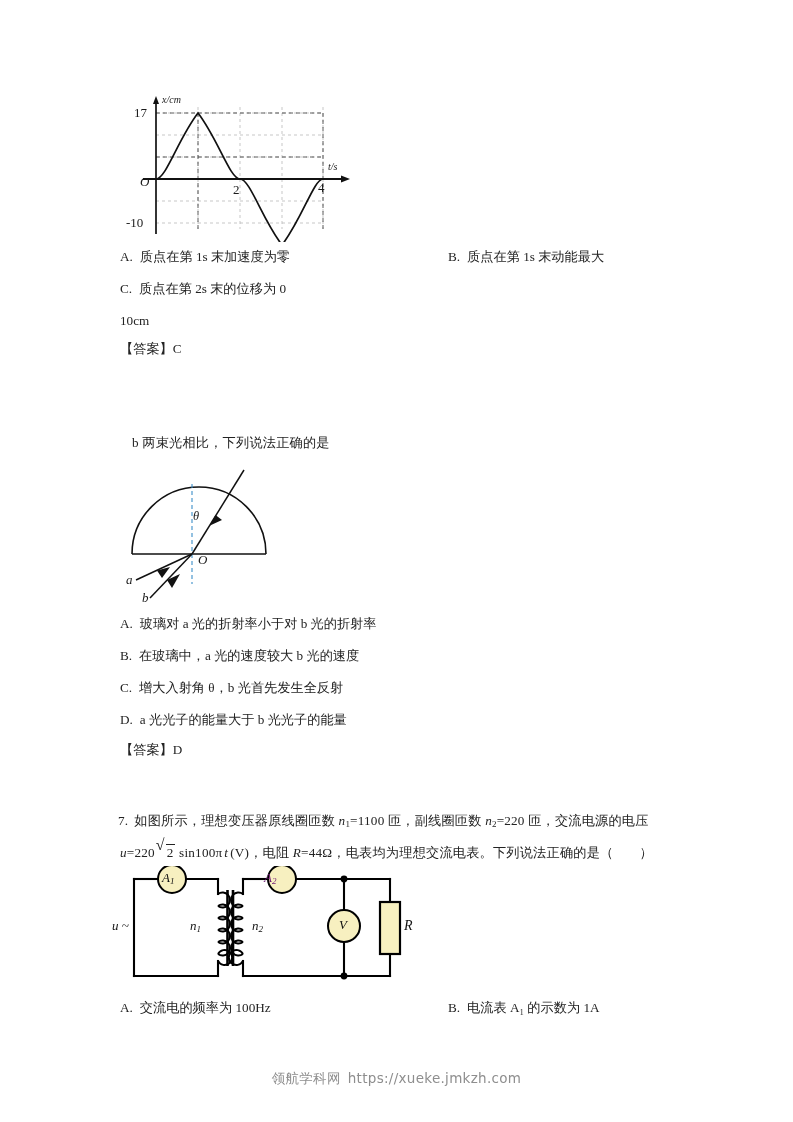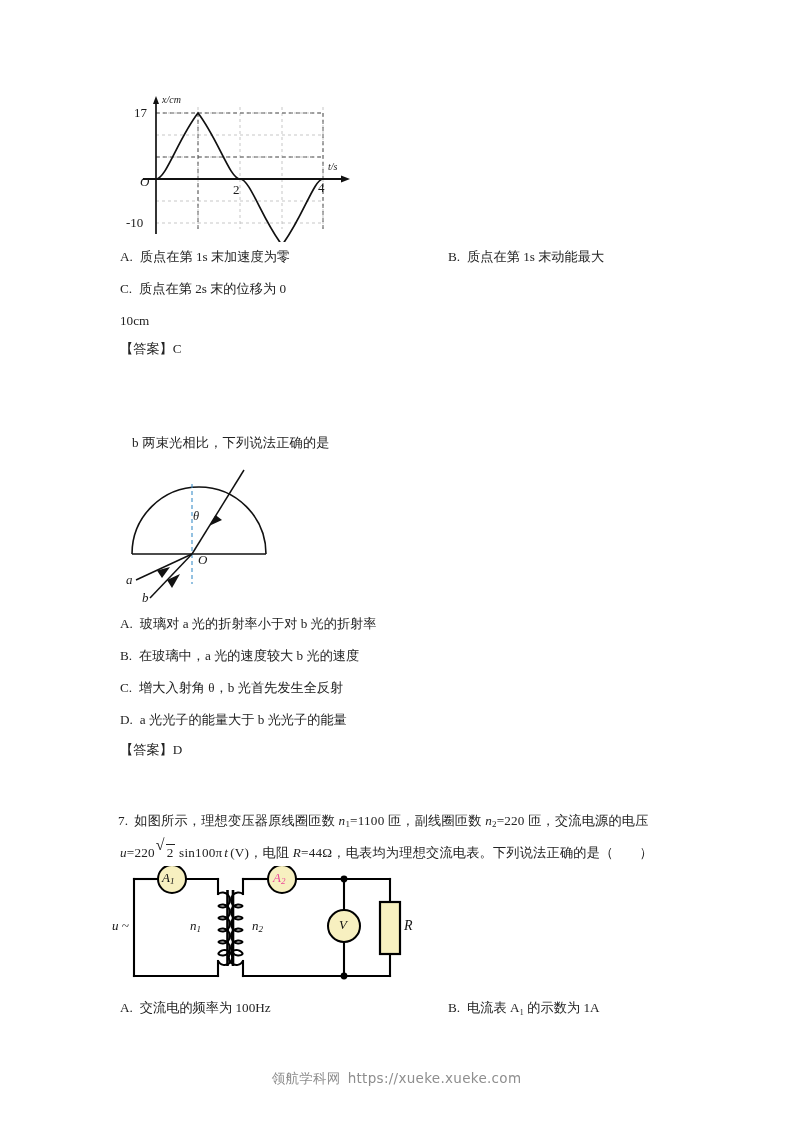--- a/index.html
+++ b/index.html
@@ -288,32 +288,32 @@
       <circle cx="232" cy="60" r="16" fill="#f7f0c0" stroke="#000" stroke-width="2"></circle>
 
       <rect x="268" y="36" width="20" height="52" fill="#f7f0c0" stroke="#000" stroke-width="2.2"></rect>
 
       <circle cx="232" cy="13" r="3.4" fill="#000"></circle>
       <circle cx="232" cy="110" r="3.4" fill="#000"></circle>
     </svg>
 
     
     <div style="position:absolute;left:50px;top:4px;font-size:13px;font-style:italic;color:#111;"><span>A</span><span class="sub">1</span></div>
-    <div style="position:absolute;left:161px;top:4px;font-size:13px;font-style:italic;color:#ec4899;"><span>A</span><span class="sub">2</span></div>
+    <div style="position:absolute;left:152px;top:4px;font-size:13px;font-style:italic;color:#701a75;"><span>A</span><span class="sub">2</span></div>
     <div style="position:absolute;left:227px;top:51px;font-size:13px;font-style:italic;color:#111;">V</div>
     <div style="position:absolute;left:0px;top:52px;font-size:13px;font-style:italic;color:#111;">u ~</div>
     <div style="position:absolute;left:78px;top:52px;font-size:13px;font-style:italic;color:#111;"><span>n</span><span class="sub">1</span></div>
     <div style="position:absolute;left:140px;top:52px;font-size:13px;font-style:italic;color:#111;"><span>n</span><span class="sub">2</span></div>
     <div style="position:absolute;left:292px;top:52px;font-size:14px;font-style:italic;color:#111;">R</div>
   </div>
 
   <div class="opt" style="left:120px; top:997px;">
     <span class="optlabel">A.</span><span>交流电的频率为 100Hz</span>
   </div>
   <div class="opt" style="left:448px; top:997px;">
     <span class="optlabel">B.</span><span>电流表 A₁ 的示数为 1A</span>
   </div>
 
   <div id="footer">
-    <span>领航学科网</span><span style="display:inline-block;width:7px;"></span><span>https://xueke.xueke.com</span>
+    <span>领航学科网</span><span style="display:inline-block;width:7px;"></span><span>https://xueke.jmkzh.com</span>
   </div>
 
 </div>
 
 </body></html>

